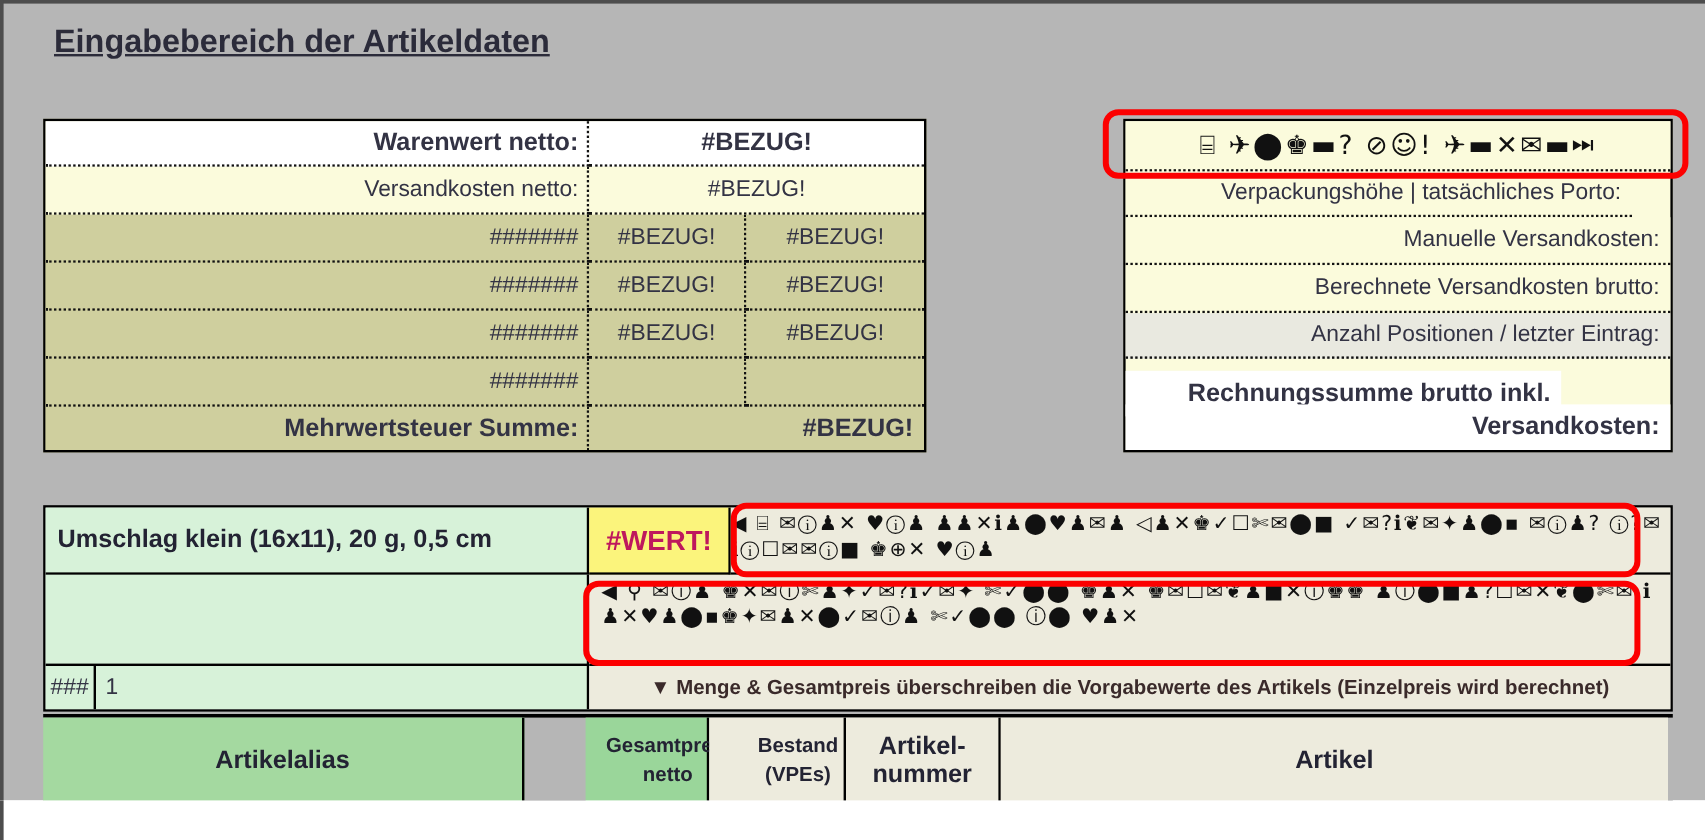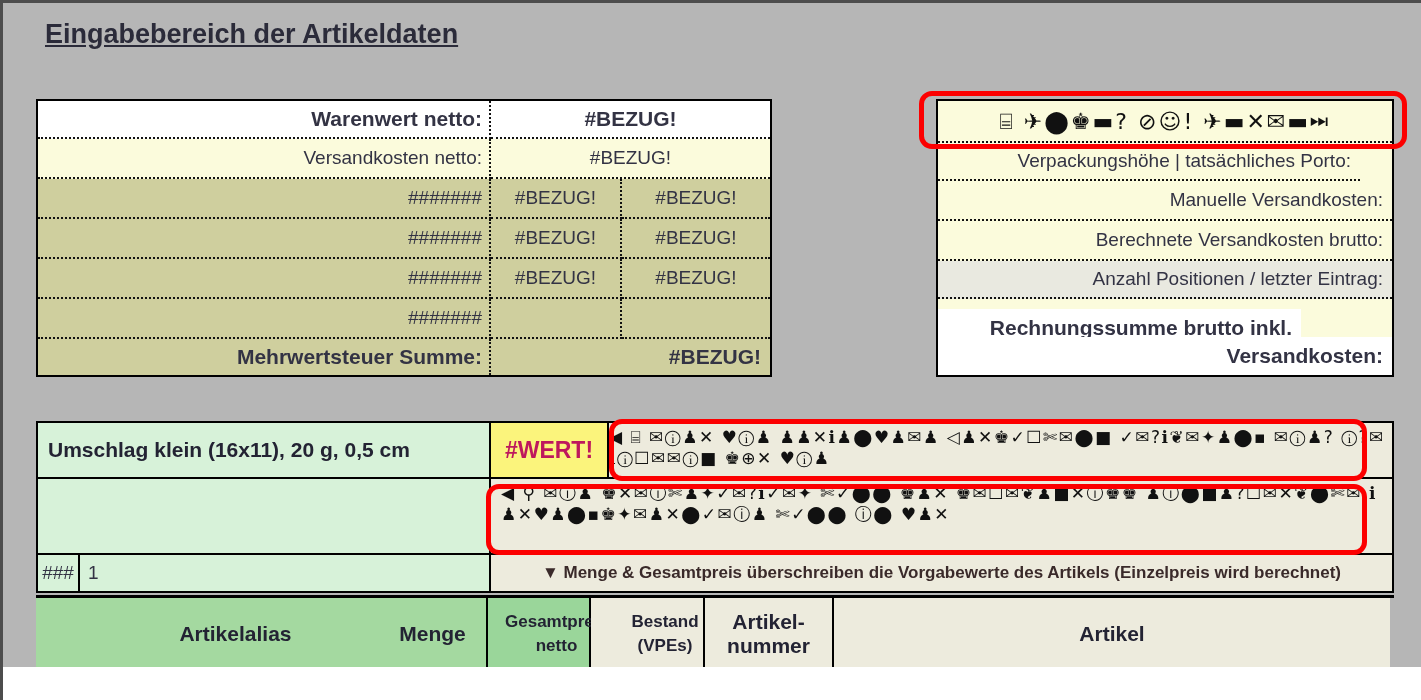--- a/index.html
+++ b/index.html
@@ -197,21 +197,20 @@
       <div class="cell bg-mint hard-b hard-r" style="left:0;top:56px;width:453px;height:76px;"></div>
       <div class="cell symtext bg-bone hard-b" style="left:453px;top:56px;width:901px;height:76px;padding-left:10px;">◀ ⚲   ✉ⓘ♟ ♚✕✉ⓘ✄♟✦✓✉?ℹ✓✉✦ ✄✓⬤⬤ ♚♟✕ ♚✉☐✉❦♟■✕ⓘ♚♚ ♟ⓘ⬤■♟?☐✉✕❦⬤✄✉ ℹ♟✕♥♟⬤▪♚✦✉♟✕⬤✓✉ⓘ♟ ✄✓⬤⬤ ⓘ⬤ ♥♟✕</div>
 
       <div class="cell c bg-mint hard-r" style="left:0;top:132px;width:42px;height:36px;font-size:19px;">###</div>
       <div class="cell l bg-mint hard-r" style="left:42px;top:132px;width:411px;height:36px;font-size:19px;">1</div>
       <div class="cell c b bg-bone" style="left:453px;top:132px;width:901px;height:36px;font-size:17px;color:#3a2a2a;">▼ Menge &amp; Gesamtpreis überschreiben die Vorgabewerte des Artikels (Einzelpreis wird berechnet)</div>
     </div>
 
     <div class="tbl-head">
       <div class="hcell bg-green" style="left:0;top:0;width:401px;height:71px;">Artikelalias</div>
-      <div class="hcell bg-green" style="left:343px;top:0;width:109px;height:71px;">Menge</div>
       <div class="hcell bg-green2 small" style="left:452px;top:0;width:103px;height:71px;white-space:pre-line;">Gesamtpreis
 netto</div>
       <div class="hcell bg-bone small" style="left:555px;top:0;width:114px;height:71px;white-space:pre-line;">Bestand
 (VPEs)</div>
       <div class="hcell bg-bone" style="left:669px;top:0;width:129px;height:71px;white-space:pre-line;">Artikel-
 nummer</div>
       <div class="hcell bg-bone" style="left:798px;top:0;width:556px;height:71px;border-right:none;">Artikel</div>
     </div>
 
     <div class="redbox" style="left:916px;top:88px;width:488px;height:58px;"></div>

